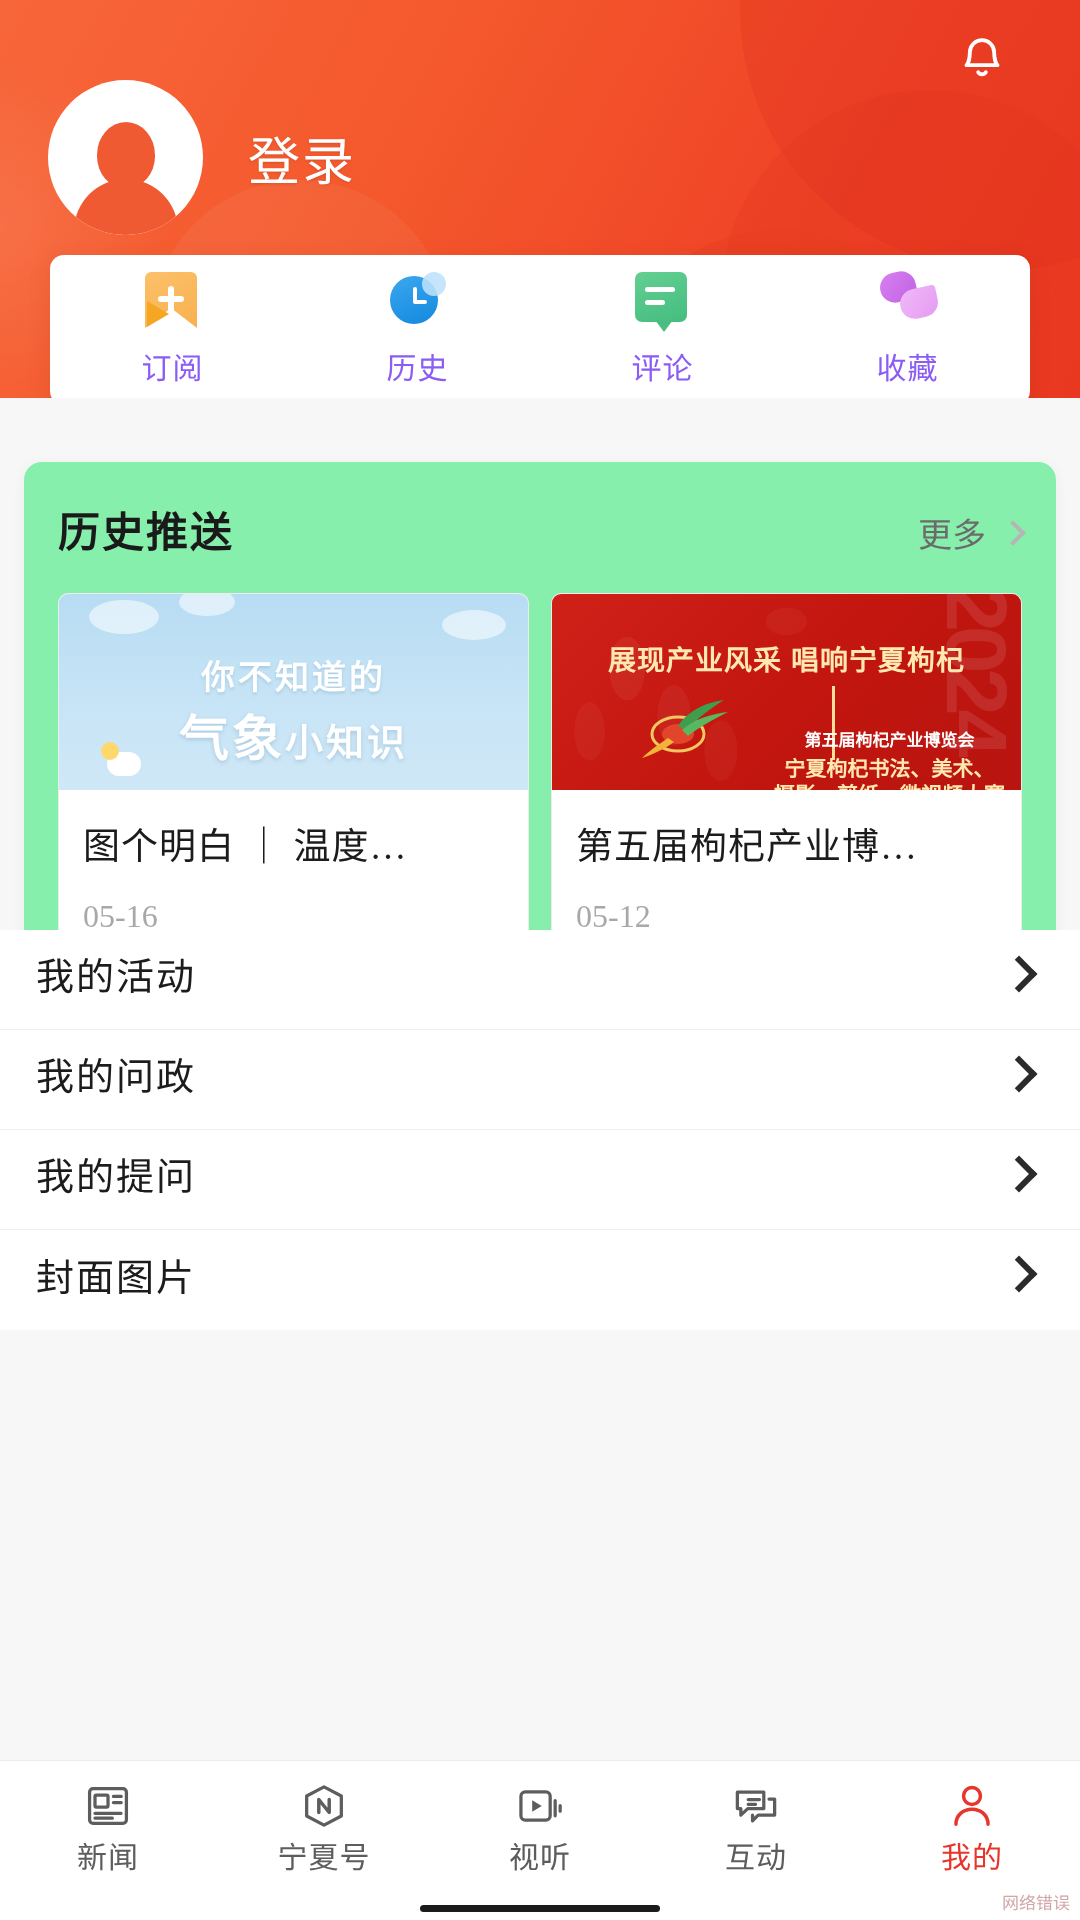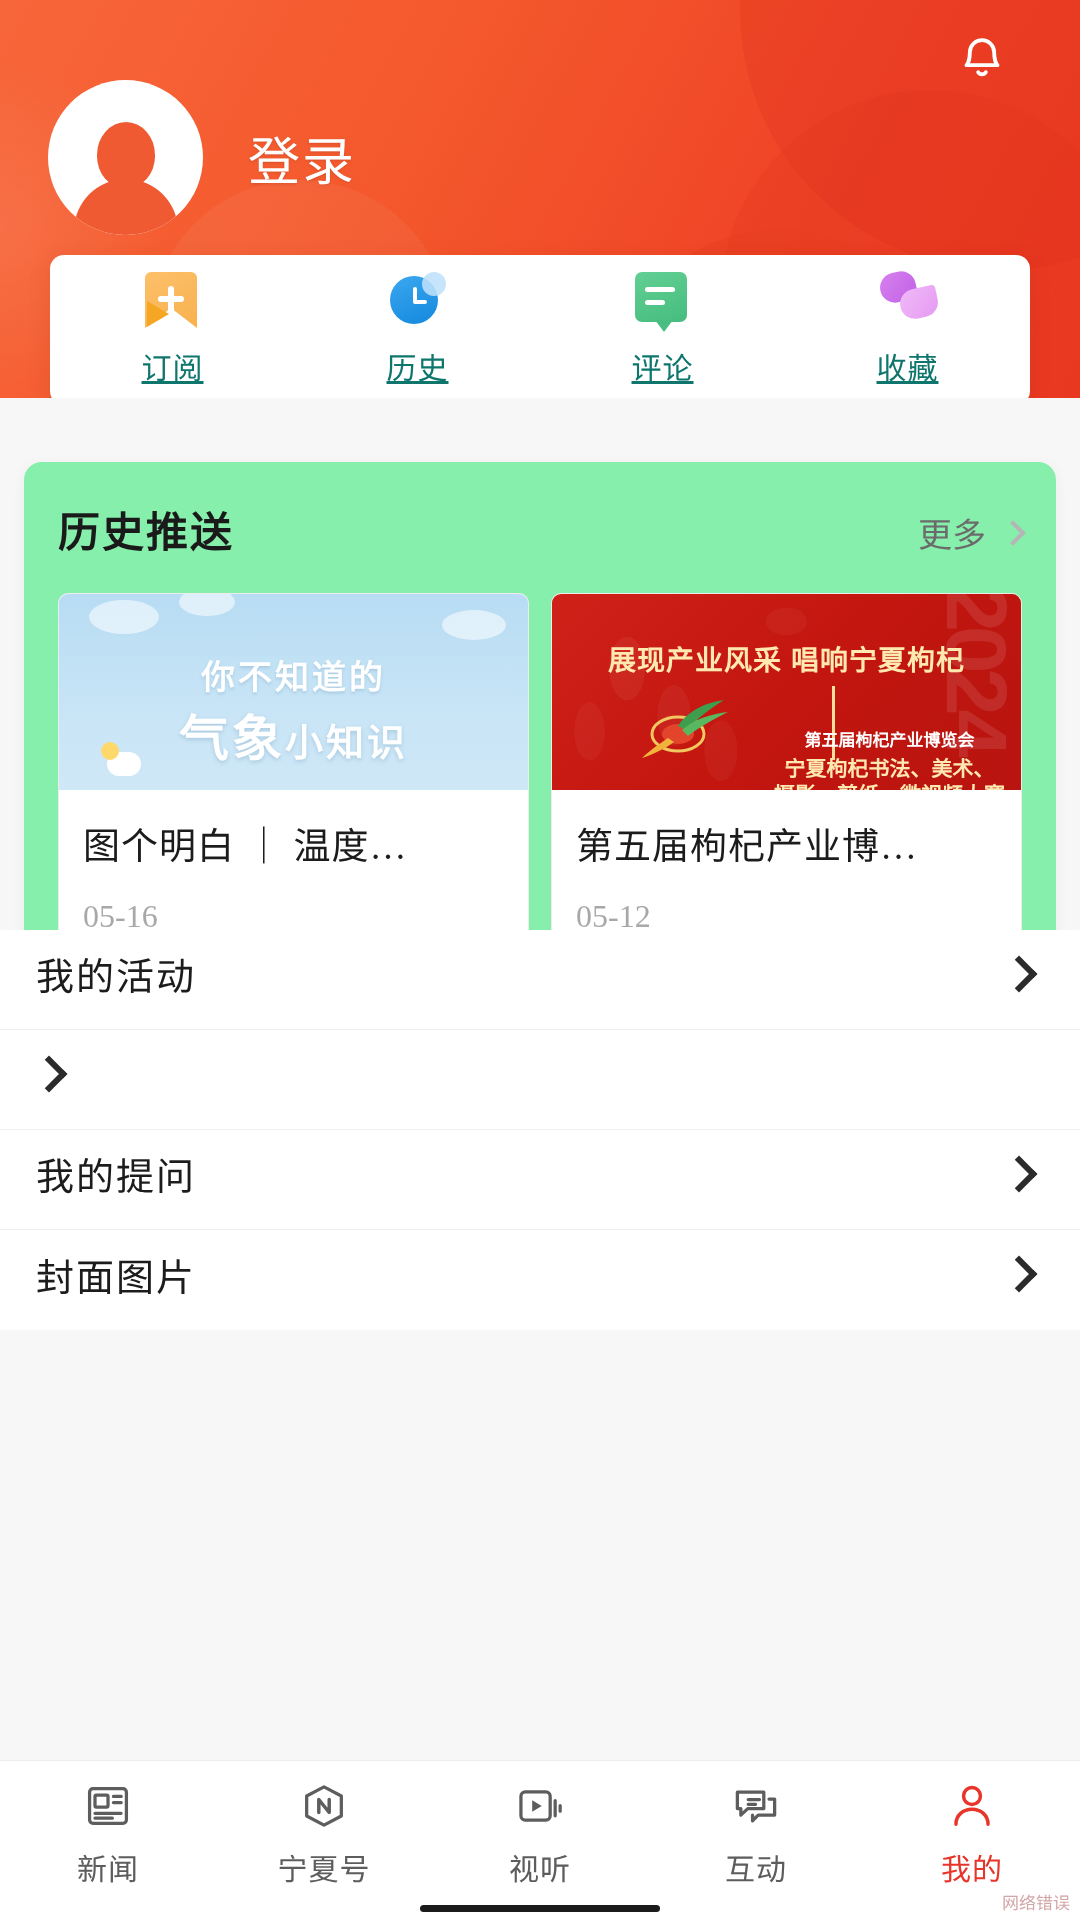--- a/index.html
+++ b/index.html
@@ -50,21 +50,21 @@
 
   
   .quick-card {
     position:absolute; left:50px; right:50px; top:255px; height:150px;
     background:#fff; border-radius:14px;
     box-shadow:0 6px 22px rgba(120,40,20,.13);
     display:flex; align-items:center;
   }
   .quick-item { flex:1; display:flex; flex-direction:column; align-items:center; gap:16px; }
   .quick-icon { width:56px; height:56px; position:relative; }
-  .quick-label { font-size:30px; color:#0f766e; letter-spacing:1px;text-decoration:underline; }
+  .quick-label { font-size:30px; color:#8b5cf6; letter-spacing:1px; }
 
   
   .ic-sub { width:52px; height:56px; background:linear-gradient(150deg,#fcc06a,#f8b14e);
             border-radius:6px 6px 0 0; position:relative; overflow:hidden; }
   .ic-sub::after { content:""; position:absolute; left:0; bottom:0; width:0; height:0;
             border-left:26px solid transparent; border-right:26px solid transparent;
             border-bottom:20px solid #fff; }
   .ic-sub .plus-h { position:absolute; left:13px; top:24px; width:26px; height:6px;
             background:#fff; border-radius:3px; z-index:2; }
   .ic-sub .plus-v { position:absolute; left:23px; top:14px; width:6px; height:26px;
@@ -175,21 +175,21 @@
   .menu-row:last-child { border-bottom:none; }
   .menu-label { font-size:38px; color:#1c1c1c; letter-spacing:2px;
                 font-family:"Liberation Serif","DejaVu Serif",serif; }
   .chev { width:26px; height:26px; border-top:6px solid #2b2b2b; border-right:6px solid #2b2b2b;
           transform:rotate(45deg); margin-right:10px; }
 
   
   .tabbar { position:absolute; left:0; right:0; bottom:0; height:160px; background:#fff;
             border-top:1px solid #ececec; display:flex; align-items:flex-start;
             padding-top:18px; }
-  .tab { flex:1; display:flex; flex-direction:column; align-items:center; gap:12px; }
+  .tab { flex:1; display:flex; flex-direction:column; align-items:center; }
   .tab-ico { width:58px; height:54px; display:flex; align-items:center; justify-content:center; }
   .tab-ico svg { width:54px; height:52px; }
   .tab-label { font-size:30px; color:#5d5d5d; letter-spacing:1px;
                font-family:"Liberation Serif","DejaVu Serif",serif; }
   .tab.active .tab-label { color:#e8352a; }
 
   .home-indicator { position:absolute; left:50%; transform:translateX(-50%); bottom:8px;
                     width:240px; height:7px; border-radius:4px; background:#1b1b1b; }
   .wm { position:absolute; right:10px; bottom:6px; font-size:17px; color:#d2a6a6; }
 </style>
@@ -327,20 +327,21 @@
 
     </div>
   </div>
 
   <div class="menu">
     <div class="menu-row">
       <span class="menu-label">我的活动</span>
       <span class="chev"></span>
     </div>
     <div class="menu-row">
+      <span class="menu-label">我的问政</span>
       <span class="chev"></span>
     </div>
     <div class="menu-row">
       <span class="menu-label">我的提问</span>
       <span class="chev"></span>
     </div>
     <div class="menu-row">
       <span class="menu-label">封面图片</span>
       <span class="chev"></span>
     </div>

